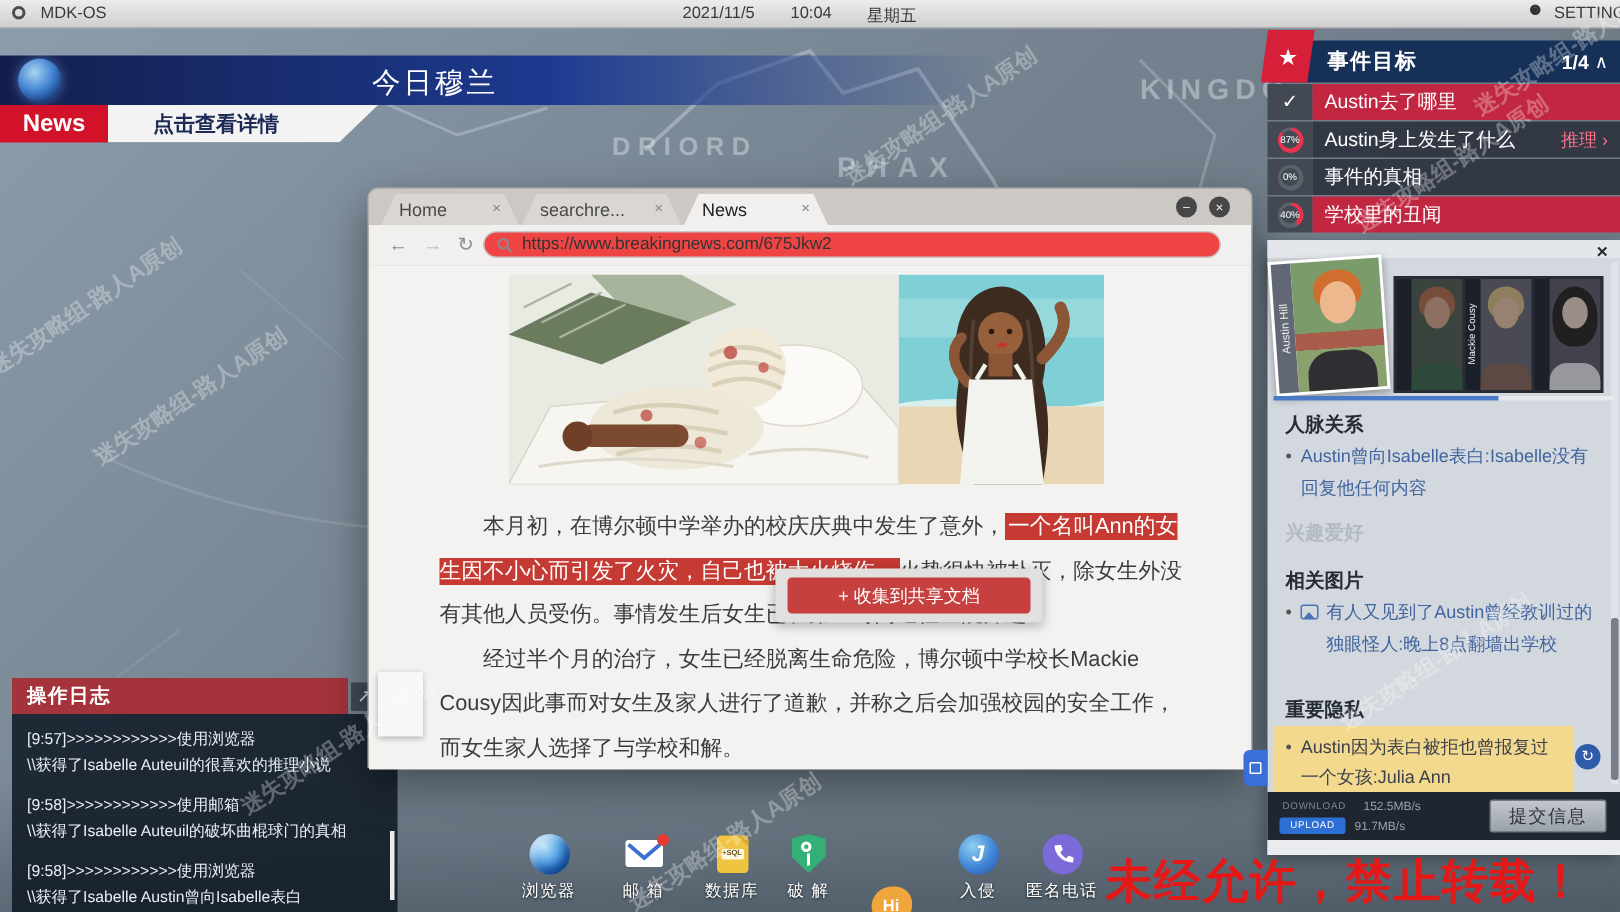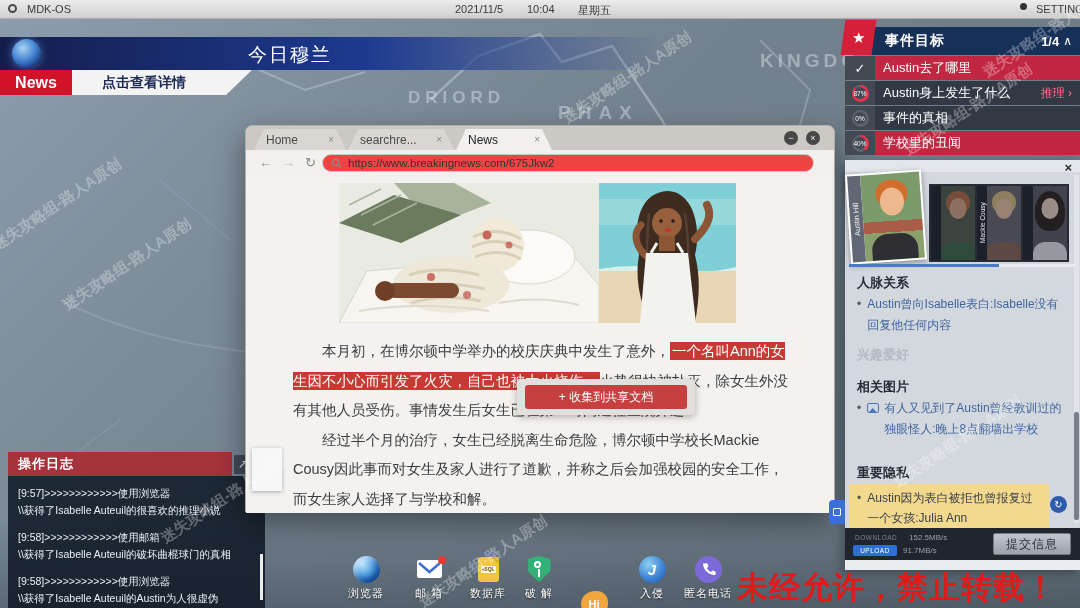--- a/index.html
+++ b/index.html
@@ -447,21 +447,21 @@
       <div class="log-entry">
         <div>[9:57]&gt;&gt;&gt;&gt;&gt;&gt;&gt;&gt;&gt;&gt;&gt;&gt;使用浏览器</div>
         <div>\\获得了Isabelle Auteuil的很喜欢的推理小说</div>
       </div>
       <div class="log-entry">
         <div>[9:58]&gt;&gt;&gt;&gt;&gt;&gt;&gt;&gt;&gt;&gt;&gt;&gt;使用邮箱</div>
         <div>\\获得了Isabelle Auteuil的破坏曲棍球门的真相</div>
       </div>
       <div class="log-entry">
         <div>[9:58]&gt;&gt;&gt;&gt;&gt;&gt;&gt;&gt;&gt;&gt;&gt;&gt;使用浏览器</div>
-        <div>\\获得了Isabelle Auteuil的Austin为人很虚伪</div>
+        <div>\\获得了Isabelle Austin曾向Isabelle表白</div>
       </div>
       <div class="log-thumb"></div>
     </div>
   </div>
   <div class="log-popup"></div>
 
   <div class="task t1">
     <div class="ticon">
         <div class="ic-globe"></div>
       </div>

